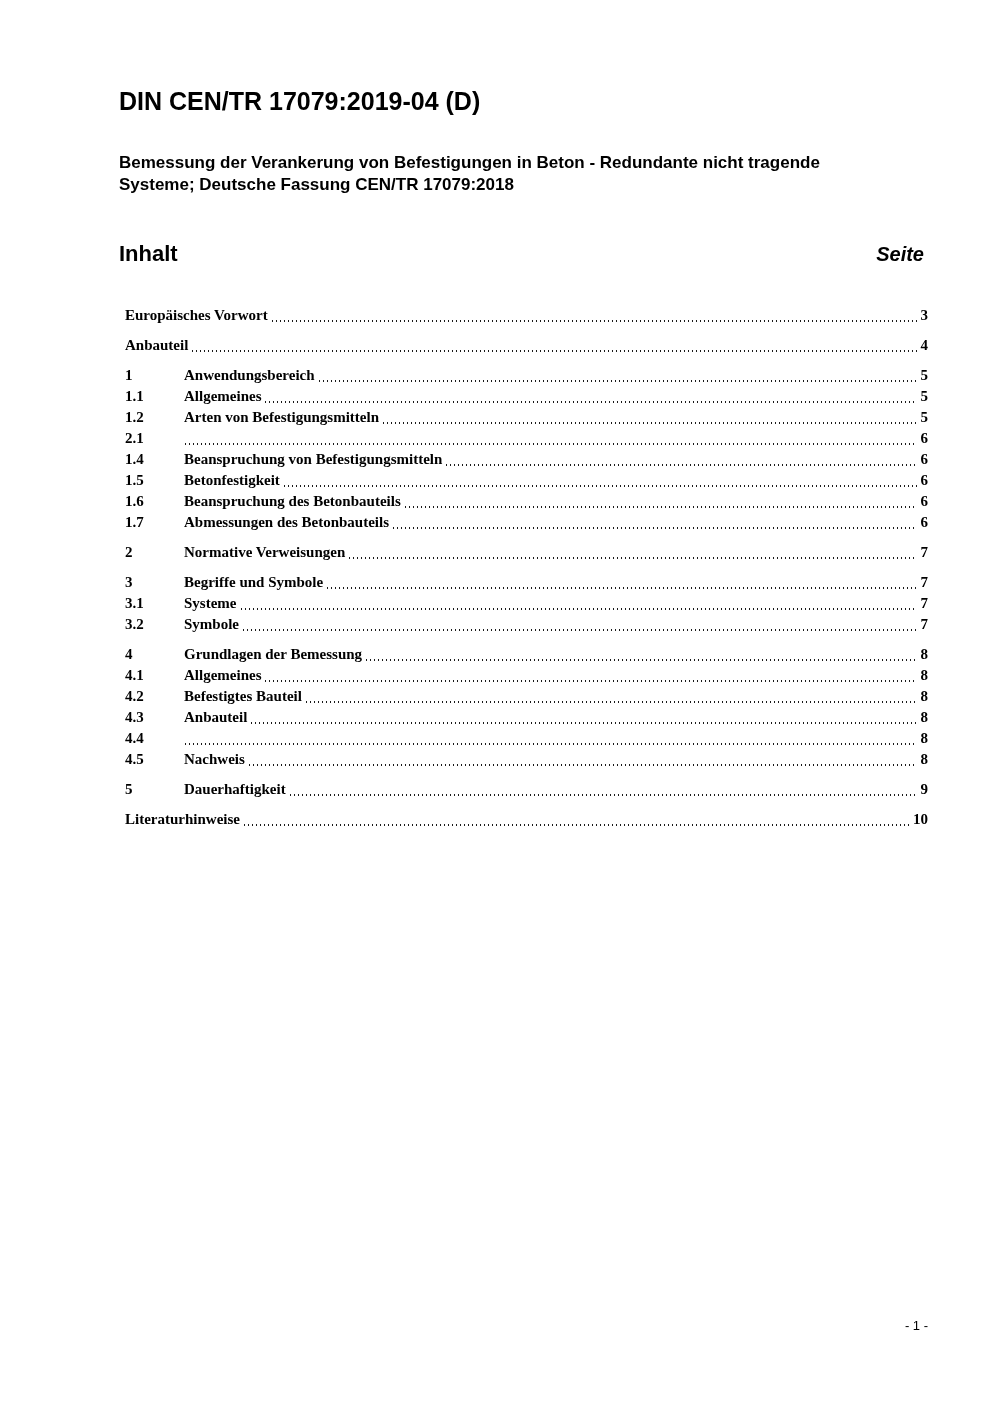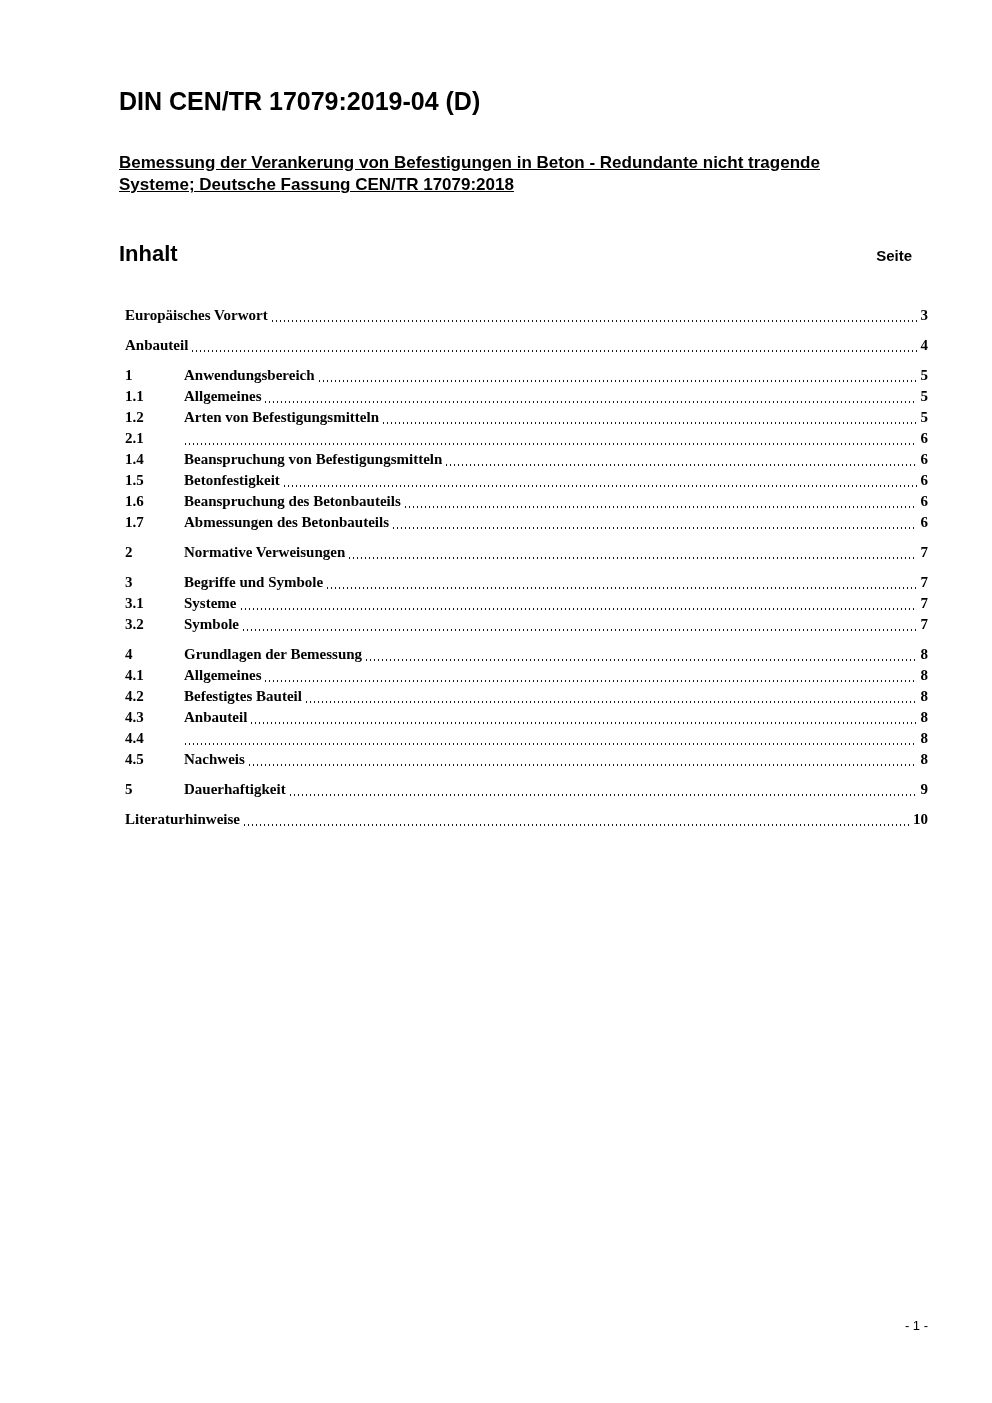--- a/index.html
+++ b/index.html
@@ -23,35 +23,35 @@
     font-weight: bold;
     line-height: 1.1;
     margin: 0 0 36px 0;
   }
   .doc-subtitle {
     font-size: 17px;
     font-weight: bold;
     line-height: 1.35;
     margin: 0 0 44px 0;
     max-width: 745px;
-    text-decoration: underline;
   }
   .toc-header {
     display: flex;
     justify-content: space-between;
     align-items: baseline;
-    margin: 0 16px 38px 0;
+    margin: 0 4px 38px 0;
   }
   .toc-heading {
     font-size: 22px;
     font-weight: bold;
   }
   .toc-page-label {
-    font-size: 15px;
-    font-weight: bold;
+    font-size: 20px;
+    font-weight: bold;
+    font-style: italic;
   }
   .toc {
     font-family: "Liberation Serif", serif;
     font-weight: bold;
     font-size: 15px;
     margin-left: 6px;
   }
   .toc-group {
     margin: 0 0 9px 0;
   }

